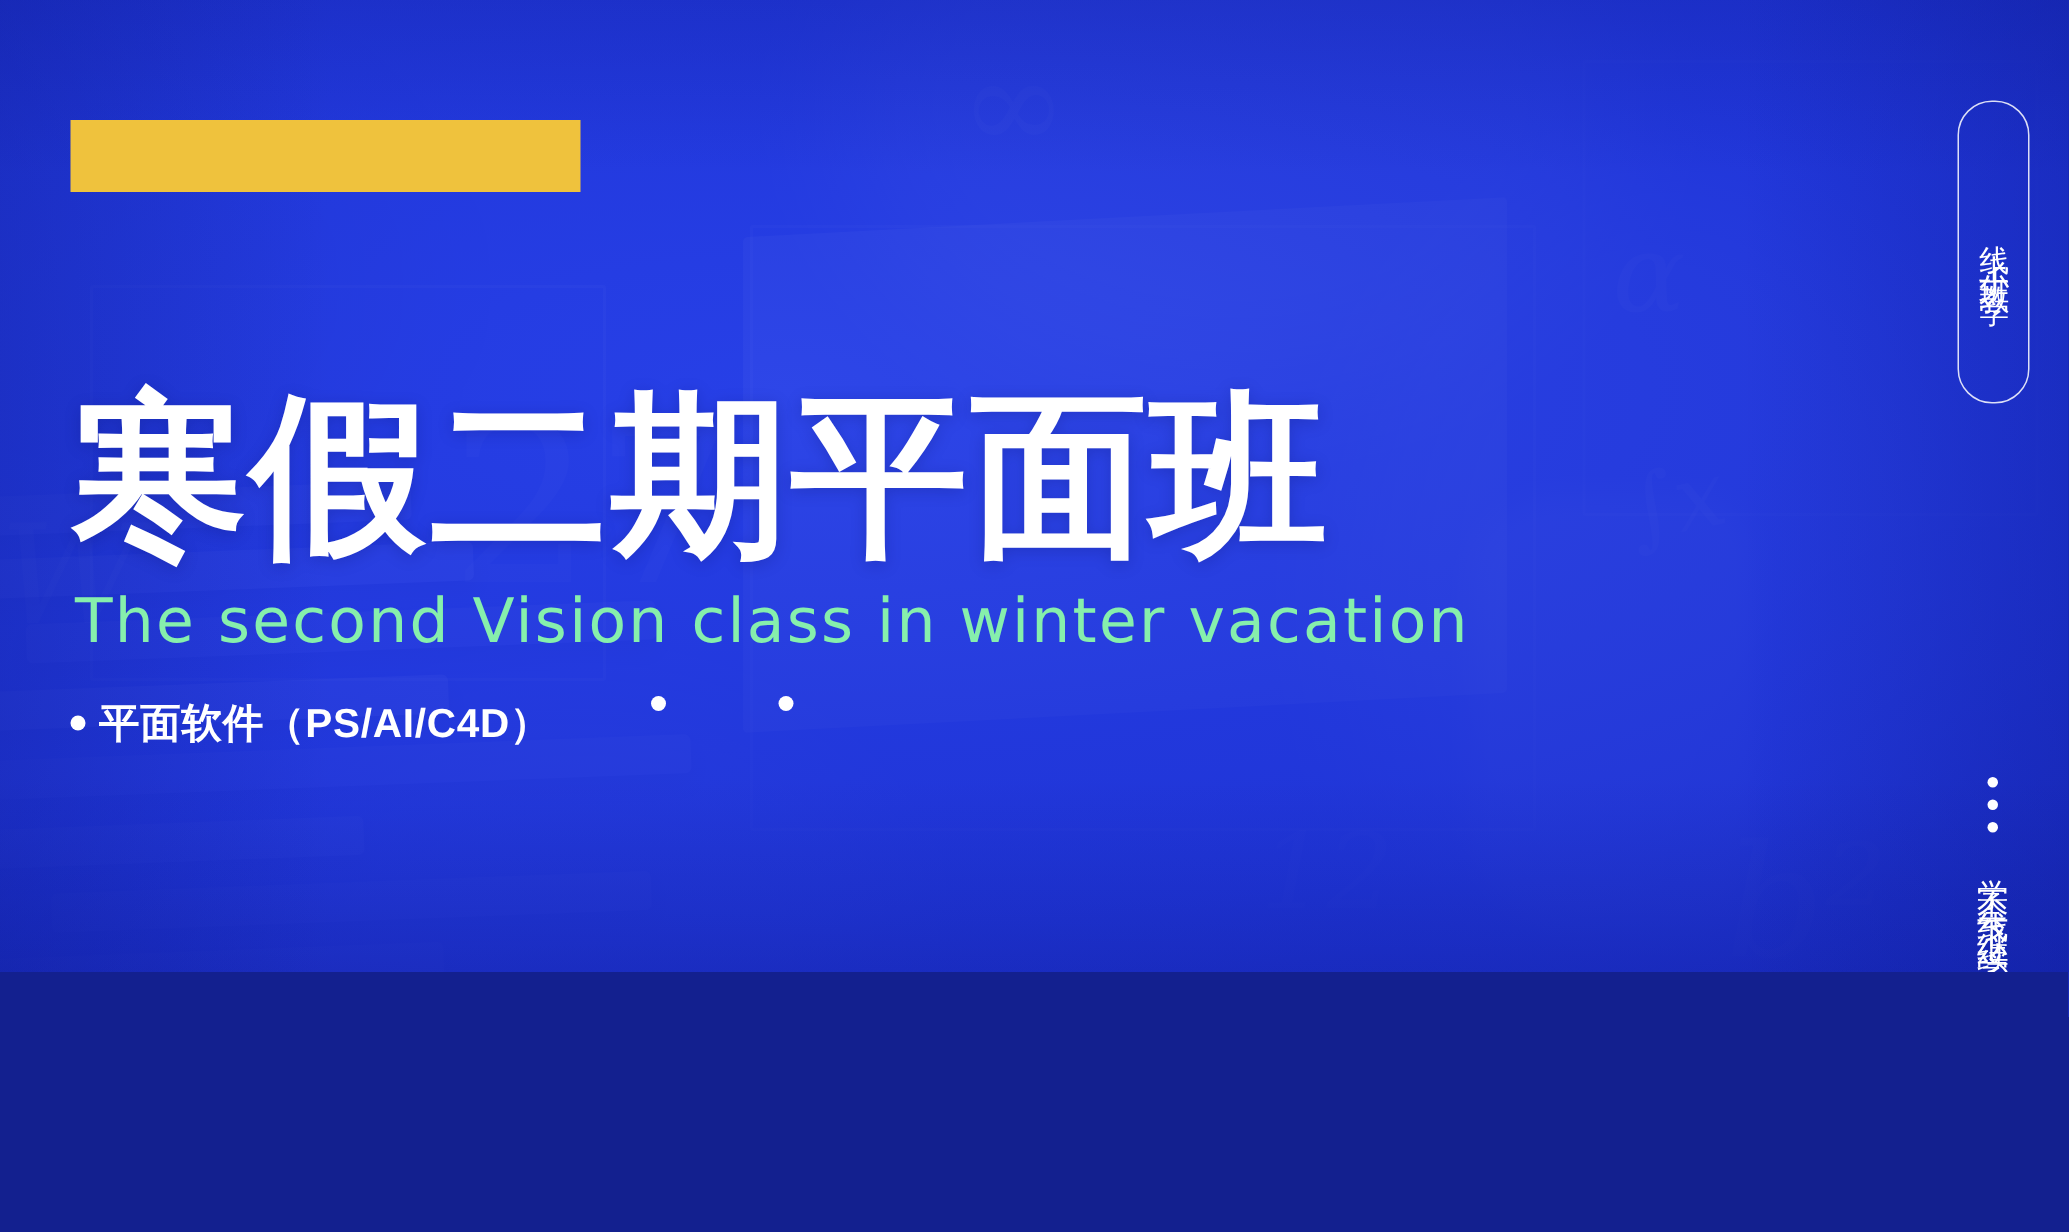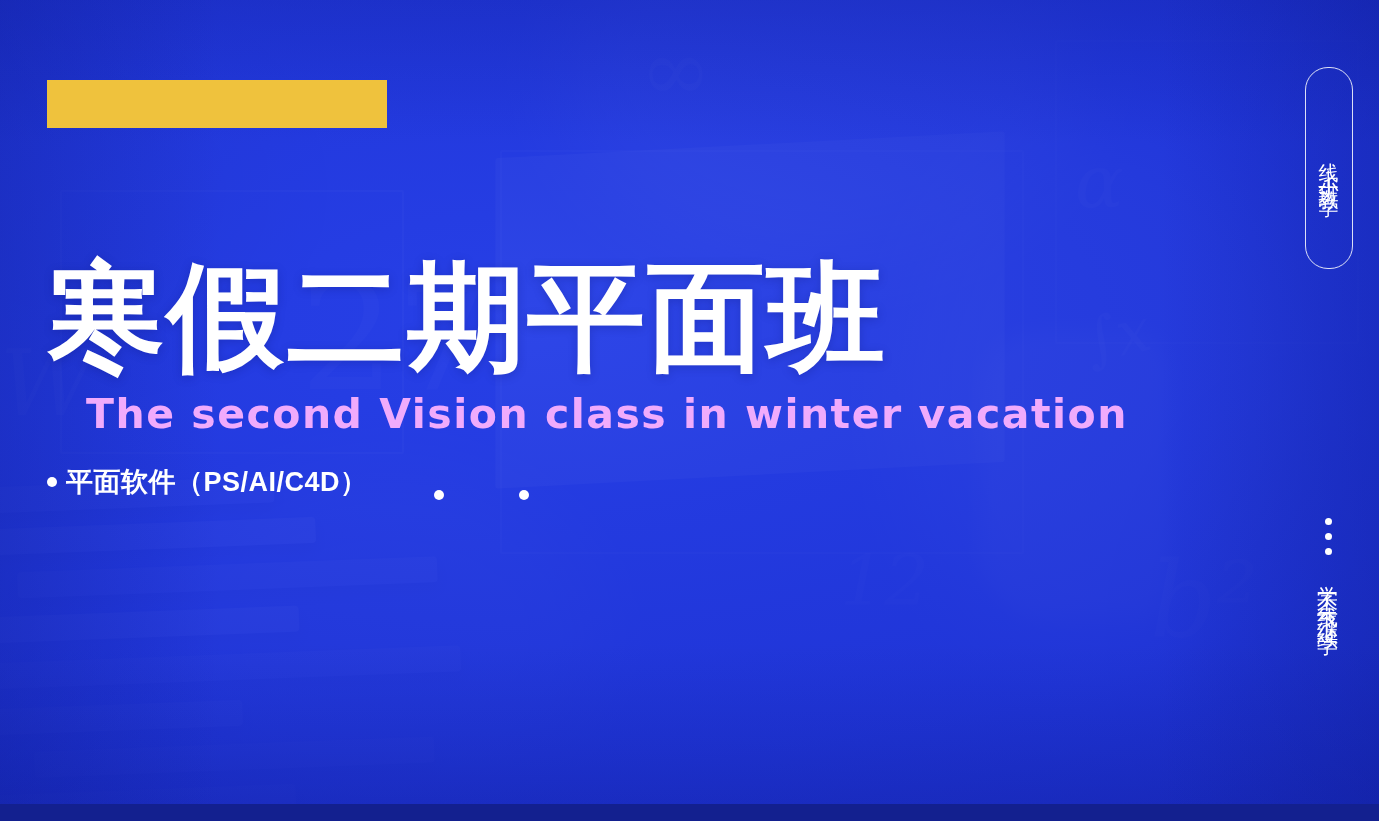--- a/index.html
+++ b/index.html
@@ -7,21 +7,21 @@
     padding: 0;
     background: #13208f;
   }
   body {
     font-family: "Liberation Sans", "DejaVu Sans", sans-serif;
   }
 
   #banner {
     position: relative;
     width: 1379px;
-    height: 804px;
+    height: 648px;
     overflow: hidden;
     background: #2238dc;
   }
 
   
   .bg-layer {
     position: absolute;
     inset: 0;
     pointer-events: none;
   }
@@ -151,36 +151,35 @@
     letter-spacing: 2px;
     white-space: nowrap;
     text-shadow: 0 2px 10px rgba(10,20,110,0.25);
     font-family: "DejaVu Sans", "Liberation Sans", sans-serif;
   }
 
   .subtitle {
     position: absolute;
     left: 50px;
     top: 392px;
-    color: #f0abfc;
+    color: #86efac;
     font-size: 41px;
     line-height: 1.1;
-    font-weight: 700;
+    font-weight: 400;
     letter-spacing: 1.5px;
     white-space: nowrap;
     font-family: "DejaVu Sans", "Liberation Sans", sans-serif;
-    margin-left: 36px;
   }
 
   .features {
     position: absolute;
     left: 47px;
     top: 464px;
     display: flex;
-    align-items: flex-end;
+    align-items: flex-start;
     gap: 52px;
     white-space: nowrap;
   }
   .feature {
     display: flex;
     align-items: center;
     gap: 9px;
     color: #ffffff;
     font-size: 27px;
     font-weight: 700;

